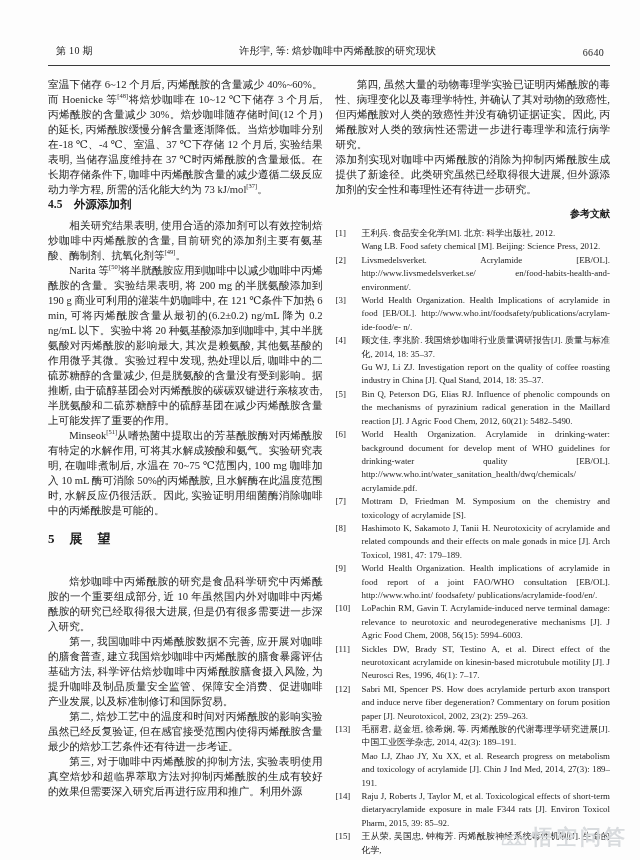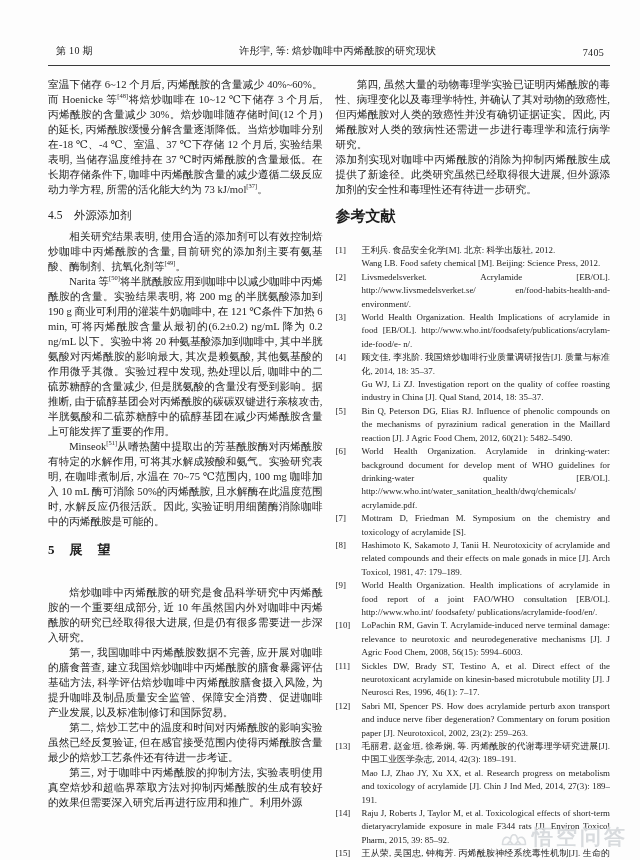--- a/index.html
+++ b/index.html
@@ -23,23 +23,23 @@
   .hdr .t-center{flex:1;text-align:center;font-size:10px;}
   
   .cols{display:flex;gap:13px;margin-top:11px;}
   .col{flex:1;min-width:0;}
   .body-p{
     margin:0;font-size:10.6px;line-height:15px;
     text-align:justify;text-justify:inter-ideograph;
   }
   .body-p.indent{text-indent:2em;}
   .body-p sup{font-size:6.5px;line-height:0;vertical-align:super;}
-  .h-sub{font-weight:normal;font-size:11.5px;margin:11px 0 6px 0;}
+  .h-sub{font-weight:bold;font-size:11.5px;margin:0 0 6px 0;}
   .h-main{font-weight:bold;font-size:13px;margin:12px 0 26px 0;letter-spacing:1px;}
-  .h-refs{font-weight:bold;font-size:15px;margin:10px 0 18px 0;}
+  .h-refs{font-weight:bold;font-size:10px;margin:10px 0 6px 0;text-align:right;}
   
   .ref{display:flex;gap:4px;font-size:8.9px;line-height:13.4px;}
   .ref-no{flex:0 0 22px;text-align:left;}
   .ref-text{flex:1;min-width:0;}
   .ref-line{text-align:justify;word-break:break-word;}
   
   .wm{
     position:absolute;right:12px;bottom:9px;
     display:flex;align-items:center;gap:5px;
     color:#d7dadd;opacity:.95;user-select:none;
@@ -50,21 +50,21 @@
 </style>
 </head>
 <body>
 
 <div class="page">
   <div class="page-inner">
 
     <div class="hdr">
       <span>第 10 期</span>
       <span class="t-center">许彤宇, 等: 焙炒咖啡中丙烯酰胺的研究现状</span>
-      <span>7405</span>
+      <span>6640</span>
     </div>
 
     <div class="cols">
       <div class="col" id="col-left">
           <p class="body-p">室温下储存 6~12 个月后, 丙烯酰胺的含量减少 40%~60%。而 Hoenicke 等<sup>[48]</sup>将焙炒咖啡在 10~12 ℃下储存 3 个月后, 丙烯酰胺的含量减少 30%。焙炒咖啡随存储时间(12 个月)的延长, 丙烯酰胺缓慢分解含量逐渐降低。当焙炒咖啡分别在-18 ℃、-4 ℃、室温、37 ℃下存储 12 个月后, 实验结果表明, 当储存温度维持在 37 ℃时丙烯酰胺的含量最低。在长期存储条件下, 咖啡中丙烯酰胺含量的减少遵循二级反应动力学方程, 所需的活化能大约为 73 kJ/mol<sup>[37]</sup>。</p>
           <div class="h-sub">4.5　外源添加剂</div>
           <p class="body-p indent">相关研究结果表明, 使用合适的添加剂可以有效控制焙炒咖啡中丙烯酰胺的含量, 目前研究的添加剂主要有氨基酸、酶制剂、抗氧化剂等<sup>[49]</sup>。</p>
           <p class="body-p indent">Narita 等<sup>[50]</sup>将半胱酰胺应用到咖啡中以减少咖啡中丙烯酰胺的含量。实验结果表明, 将 200 mg 的半胱氨酸添加到 190 g 商业可利用的灌装牛奶咖啡中, 在 121 ℃条件下加热 6 min, 可将丙烯酰胺含量从最初的(6.2±0.2) ng/mL 降为 0.2 ng/mL 以下。实验中将 20 种氨基酸添加到咖啡中, 其中半胱氨酸对丙烯酰胺的影响最大, 其次是赖氨酸, 其他氨基酸的作用微乎其微。实验过程中发现, 热处理以后, 咖啡中的二硫苏糖醇的含量减少, 但是胱氨酸的含量没有受到影响。据推断, 由于硫醇基团会对丙烯酰胺的碳碳双键进行亲核攻击, 半胱氨酸和二硫苏糖醇中的硫醇基团在减少丙烯酰胺含量上可能发挥了重要的作用。</p>
           <p class="body-p indent">Minseok<sup>[51]</sup>从嗜热菌中提取出的芳基酰胺酶对丙烯酰胺有特定的水解作用, 可将其水解成羧酸和氨气。实验研究表明, 在咖啡煮制后, 水温在 70~75 ℃范围内, 100 mg 咖啡加入 10 mL 酶可消除 50%的丙烯酰胺, 且水解酶在此温度范围时, 水解反应仍很活跃。因此, 实验证明用细菌酶消除咖啡中的丙烯酰胺是可能的。</p>
           <div class="h-main">5　展　望</div>

